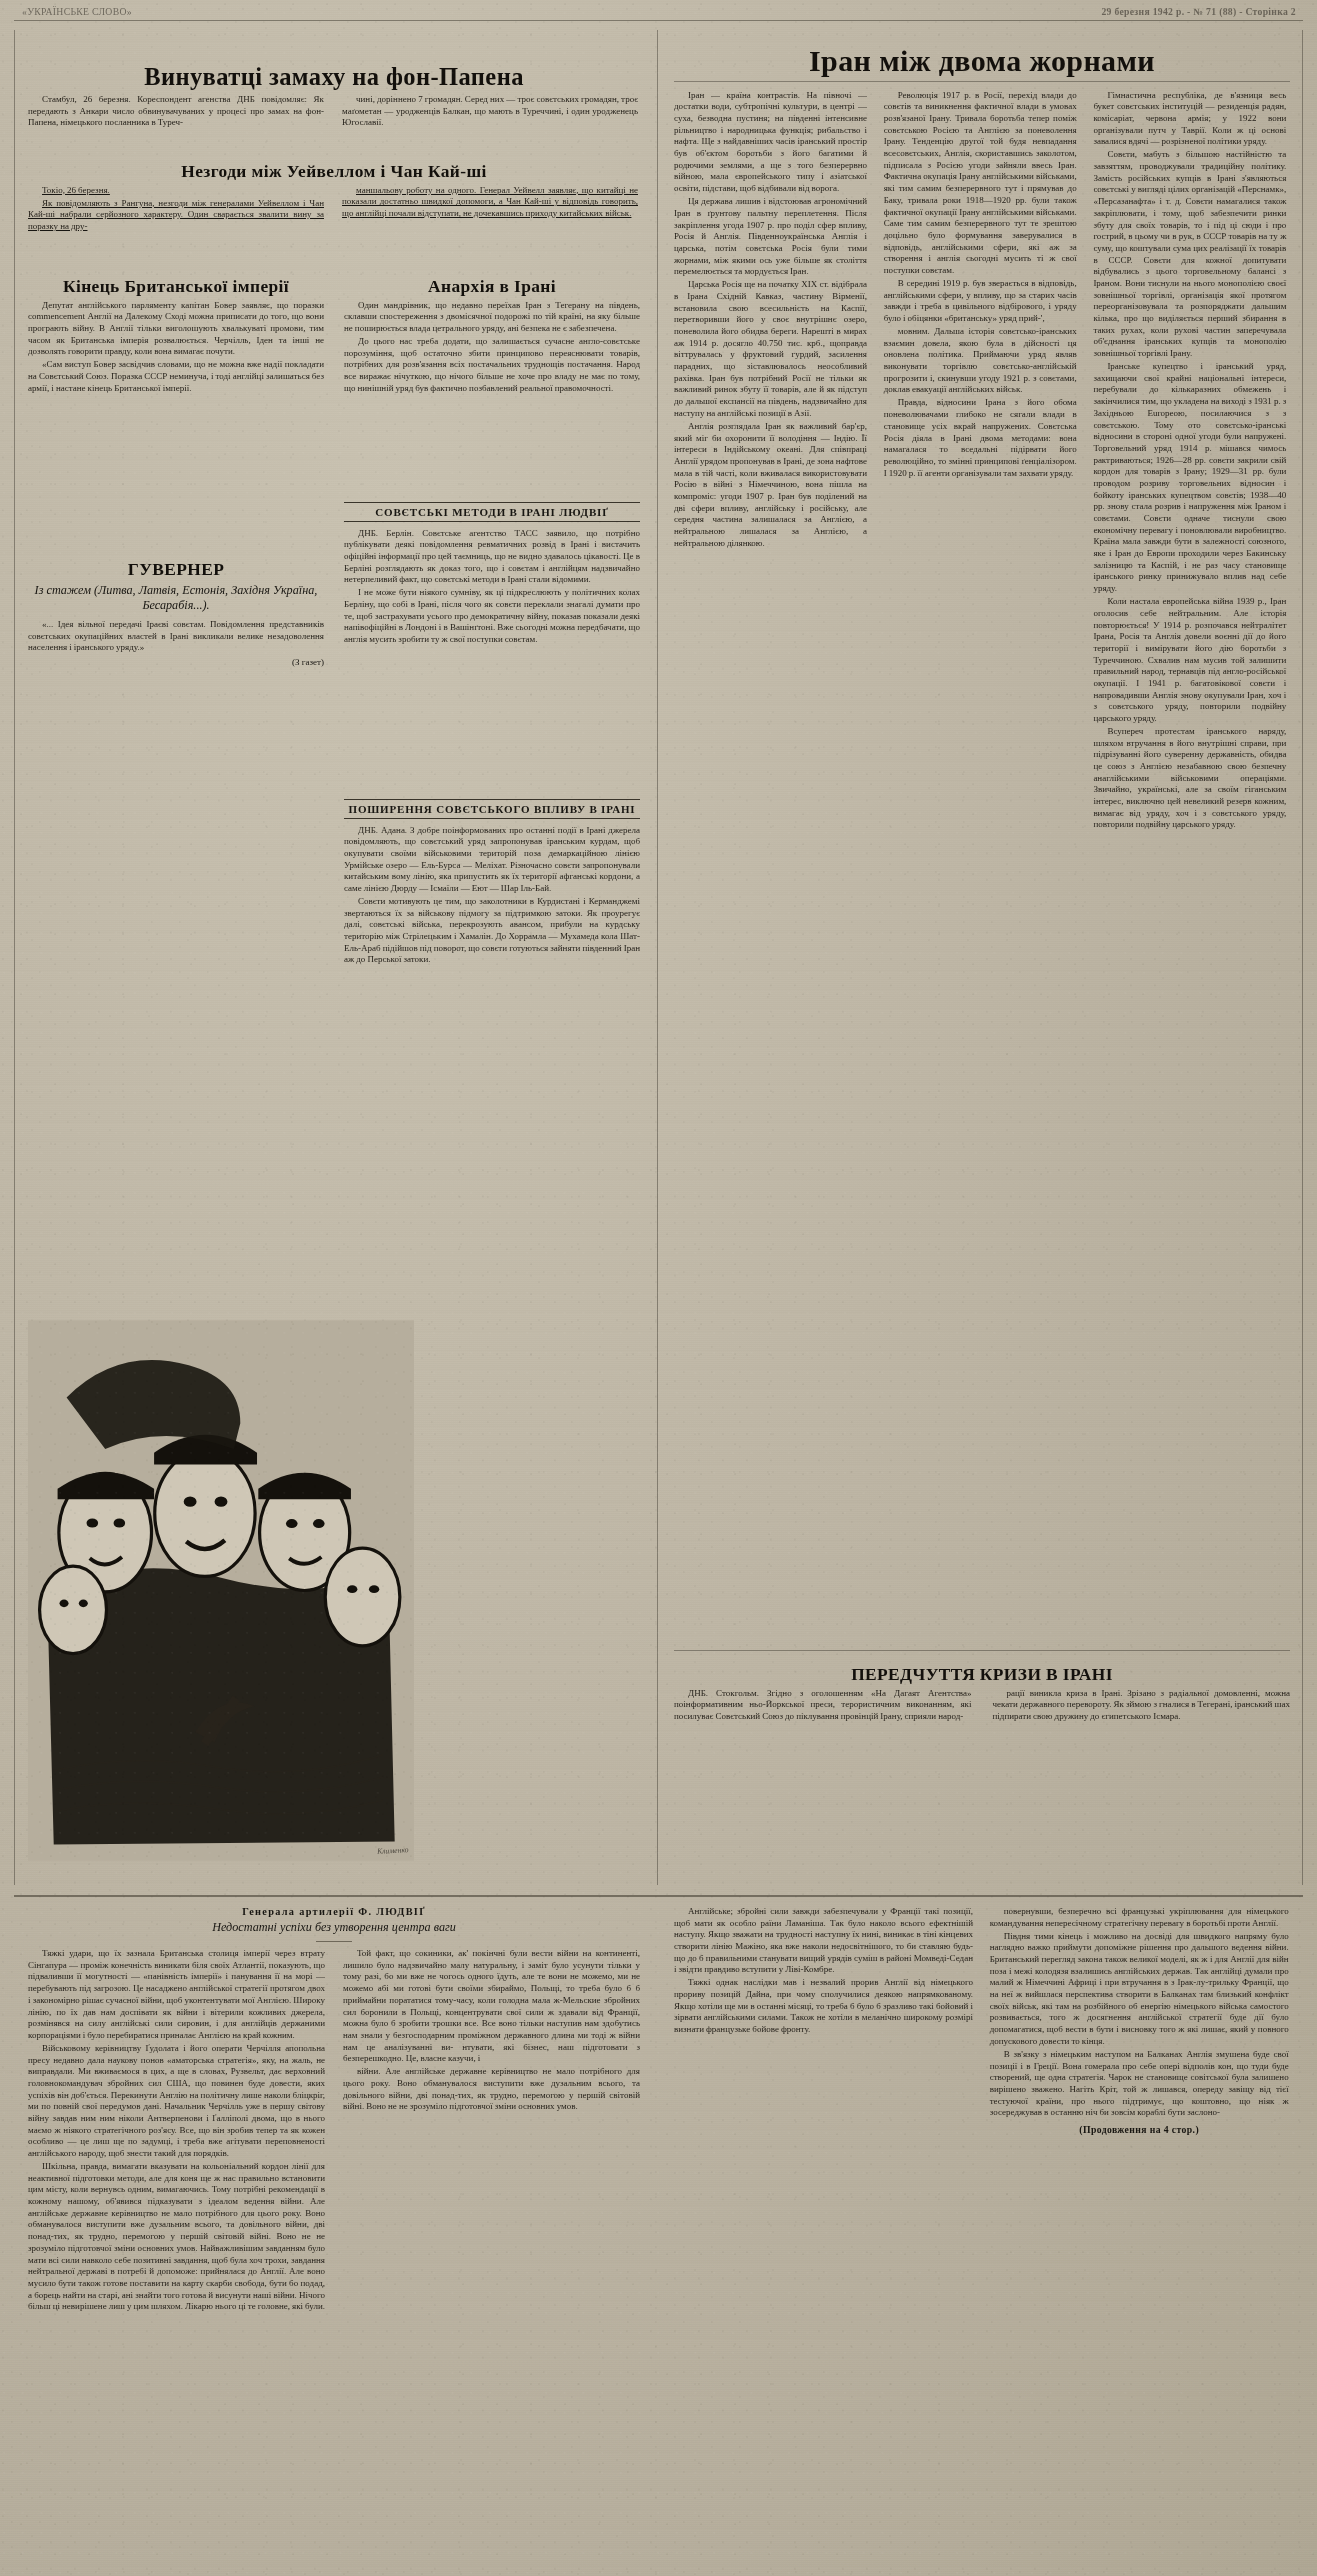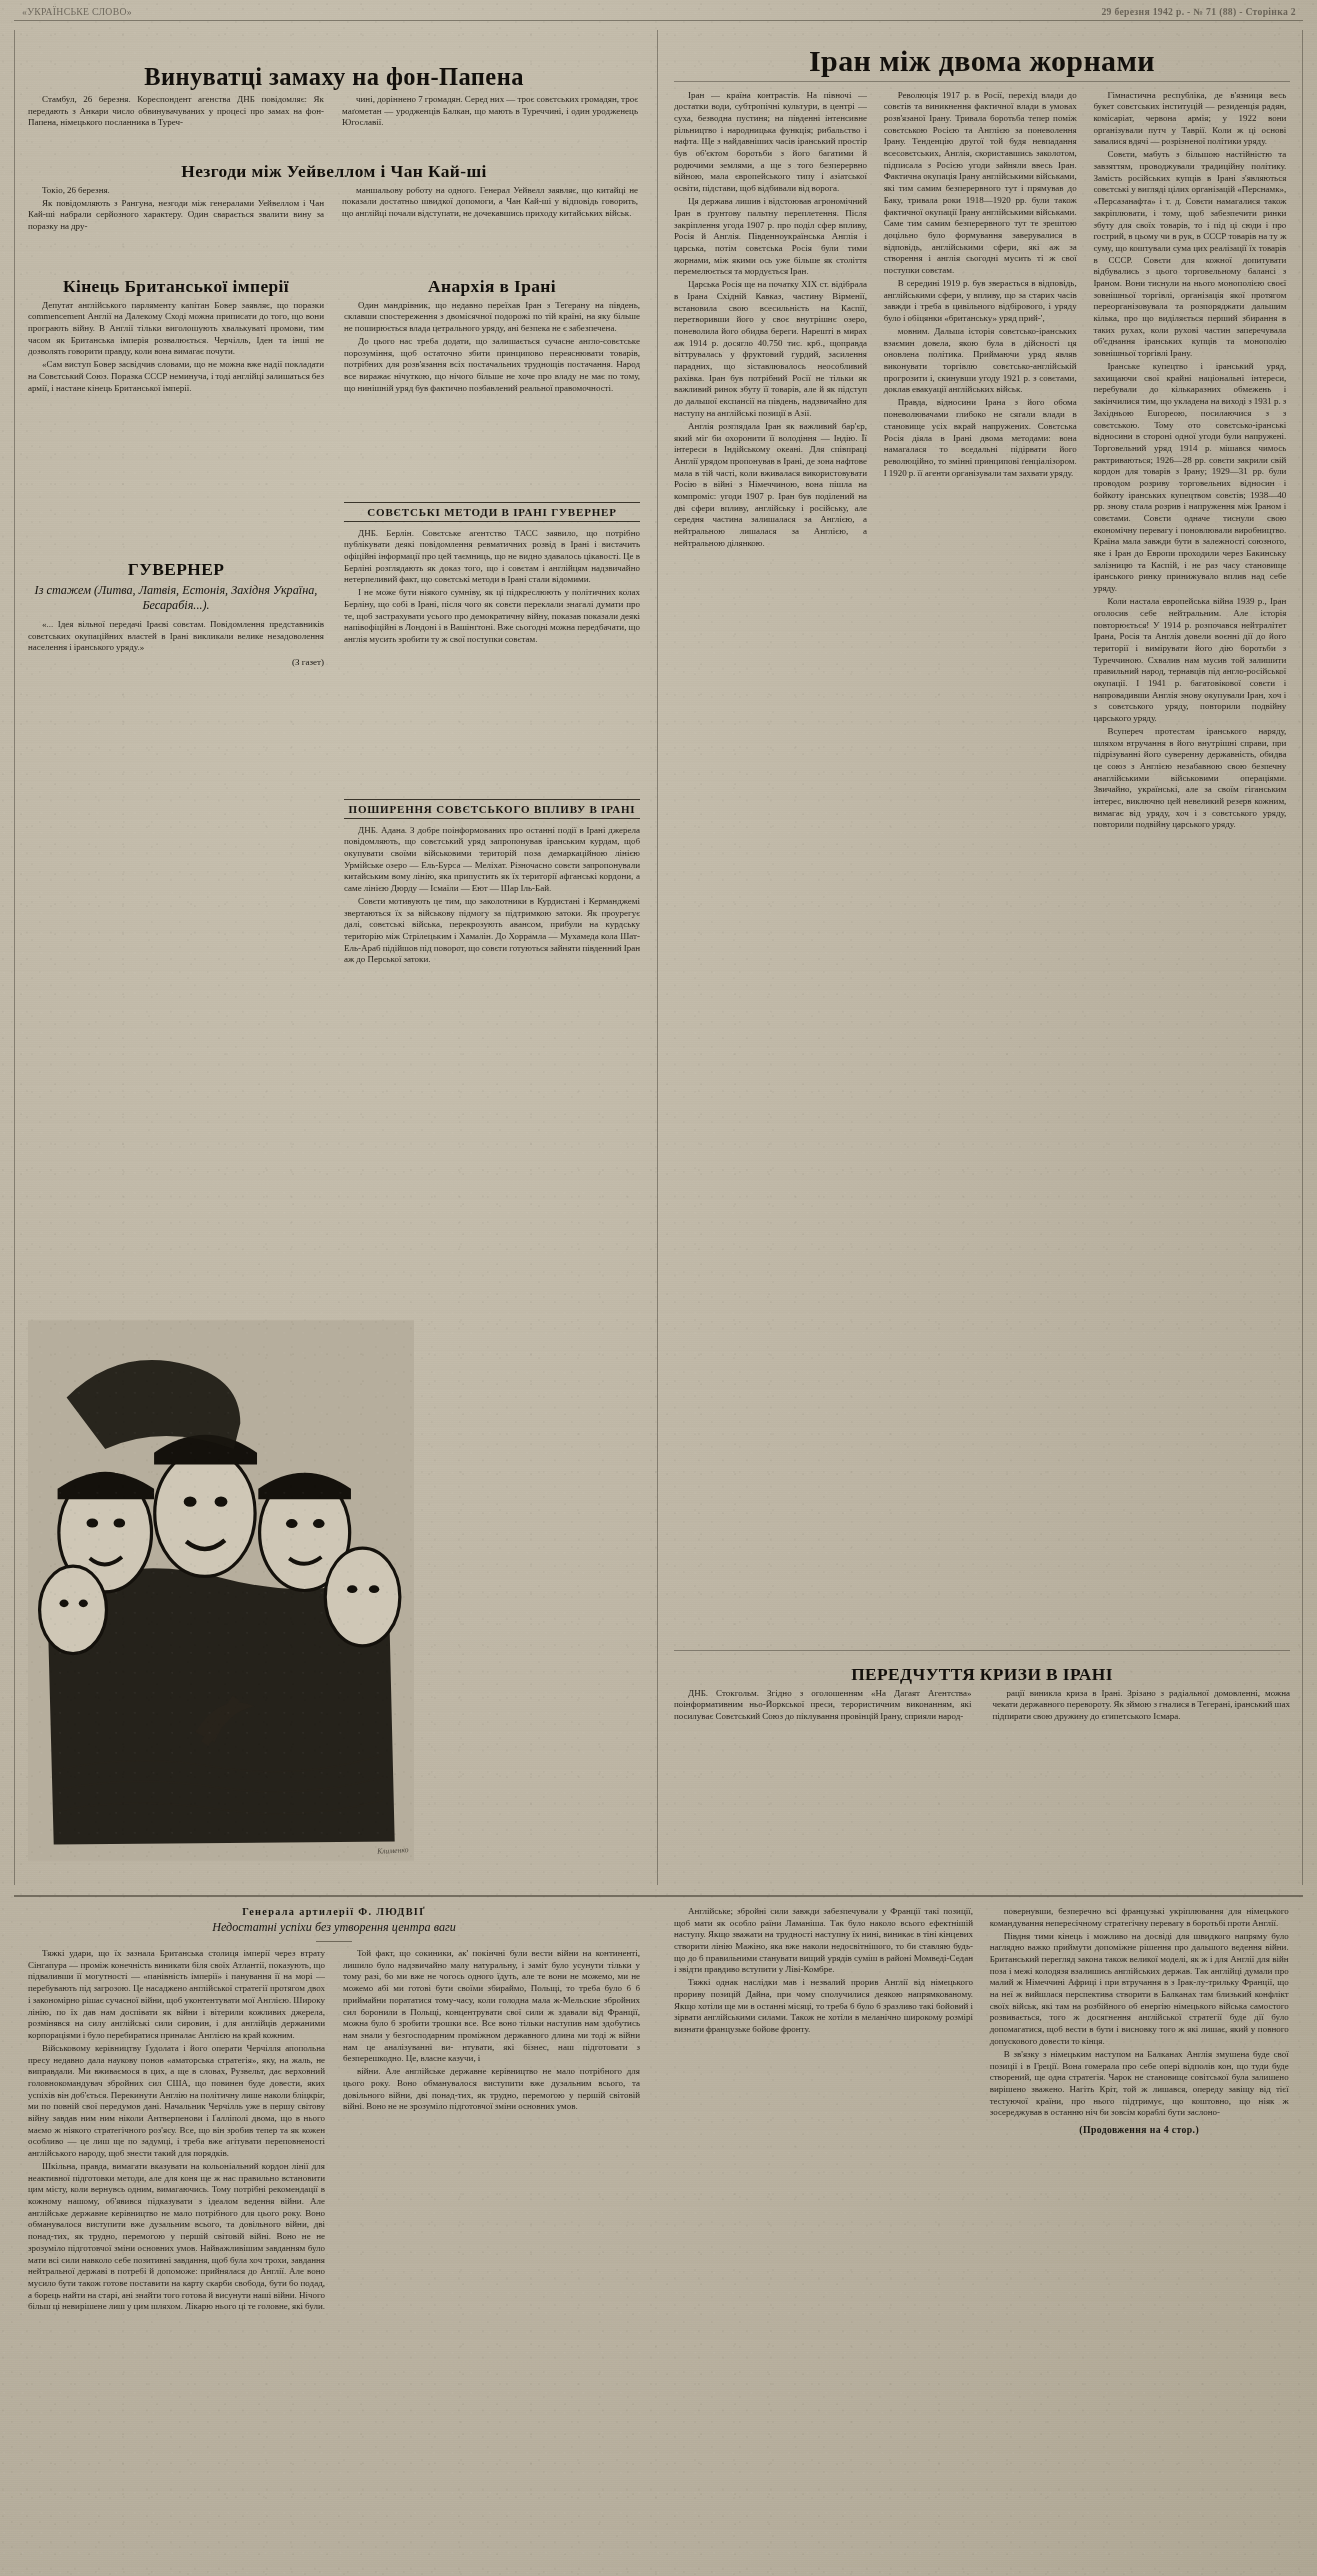--- a/index.html
+++ b/index.html
@@ -114,21 +114,21 @@
         <p class="body">Стамбул, 26 березня. Кореспондент агенства ДНБ повідомляє: Як передають з Анкари число обвинувачуваних у процесі про замах на фон-Папена, німецького посланника в Туреч-</p>
       </div>
       <div style="width:296px;">
         <p class="body">чині, доріннено 7 громадян. Серед них — троє совєтських громадян, троє маґометан — уродженців Балкан, що мають в Туреччині, і один уродженець Югославії.</p>
       </div>
     </div>
   </div>
 
   <div class="col" style="left:28px;top:162px;width:612px;">
     <h1 class="head h-md">Незгоди між Уейвеллом і Чан Кай-ші</h1>
-    <div style="display:flex;gap:18px;">
+    <div style="display:flex;gap:18px;text-decoration:underline;">
       <div style="width:296px;">
         <p class="body">Токіо, 26 березня.</p>
         <p class="body">Як повідомляють з Рангуна, незгоди між генералами Уейвеллом і Чан Кай-ші набрали серйозного характеру. Один сварається звалити вину за поразку на дру-</p>
       </div>
       <div style="width:296px;">
         <p class="body">маншальову роботу на одного. Генерал Уейвелл заявляє, що китайці не показали достатньо швидкої допомоги, а Чан Кай-ші у відповідь говорить, що англійці почали відступати, не дочекавшись приходу китайських військ.</p>
       </div>
     </div>
   </div>
 
@@ -146,21 +146,21 @@
     <div class="sig">(З газет)</div>
   </div>
 
   <div class="col" style="left:344px;top:277px;width:296px;">
     <h1 class="head h-md">Анархія в Ірані</h1>
     <p class="body">Один мандрівник, що недавно переїхав Іран з Тегерану на південь, склавши спостереження з двомісячної подорожі по тій країні, на яку більше не поширюється влада цетрального уряду, ані безпека не є забезпечена.</p>
     <p class="body">До цього нас треба додати, що залишається сучасне англо-совєтське порозуміння, щоб остаточно збити принципово переяснювати товарів, потрібних для розв'язання всіх постачальних труднощів постачання. Народ все виражає нічуткою, що нічого більше не хоче про владу не має по тому, що нинішній уряд був фактично позбавлений реальної правомочності.</p>
   </div>
 
   <div class="col" style="left:344px;top:502px;width:296px;">
-    <div class="boxhead">СОВЄТСЬКІ МЕТОДИ В ІРАНІ ГУВЕРНЕР</div>
+    <div class="boxhead">СОВЄТСЬКІ МЕТОДИ В ІРАНІ ЛЮДВІҐ</div>
     <p class="body">ДНБ. Берлін. Совєтське агентство ТАСС заявило, що потрібно публікувати деякі повідомлення ревматичних розвід в Ірані і вистачить офіційні інформації про цей таємниць, що не видно здавалось цікавості. Це в Берліні розглядають як доказ того, що і совєтам і англійцям надзвичайно нетерпеливий факт, що совєтські методи в Ірані стали відомими.</p>
     <p class="body">І не може бути ніякого сумніву, як ці підкреслюють у політичних колах Берліну, що собі в Ірані, після чого як совєти переклали знагалі думати про те, щоб застрахувати усього про демократичну війну, показав показали деякі напівофіційні в Лондоні і в Вашінґтоні. Вже сьогодні можна передбачати, що англія мусить зробити ту ж свої поступки совєтам.</p>
   </div>
 
   <div class="col" style="left:344px;top:799px;width:296px;">
     <div class="boxhead">ПОШИРЕННЯ СОВЄТСЬКОГО ВПЛИВУ В ІРАНІ</div>
     <p class="body">ДНБ. Адана. З добре поінформованих про останні події в Ірані джерела повідомляють, що совєтський уряд запропонував іранським курдам, щоб окупувати своїми військовими територій поза демаркаційною лінією Урмійське озеро — Ель-Бурса — Меліхат. Різночасно совєти запропонували китайським вому лінію, яка припустить як їх території афганські кордони, а саме лінією Дюрду — Ісмаїли — Еют — Шар Іль-Бай.</p>
     <p class="body">Совєти мотивують це тим, що заколотники в Курдистані і Керманджемі звертаються їх за військову підмогу за підтримкою затоки. Як проурегує далі, совєтські війська, перекрозують авансом, прибули на курдську територію між Стрілецьким і Хамалін. До Хоррамла — Мухамеда кола Шат-Ель-Араб підійшов під поворот, що совєти готуються зайняти південний Іран аж до Перської затоки.</p>
   </div>
 

